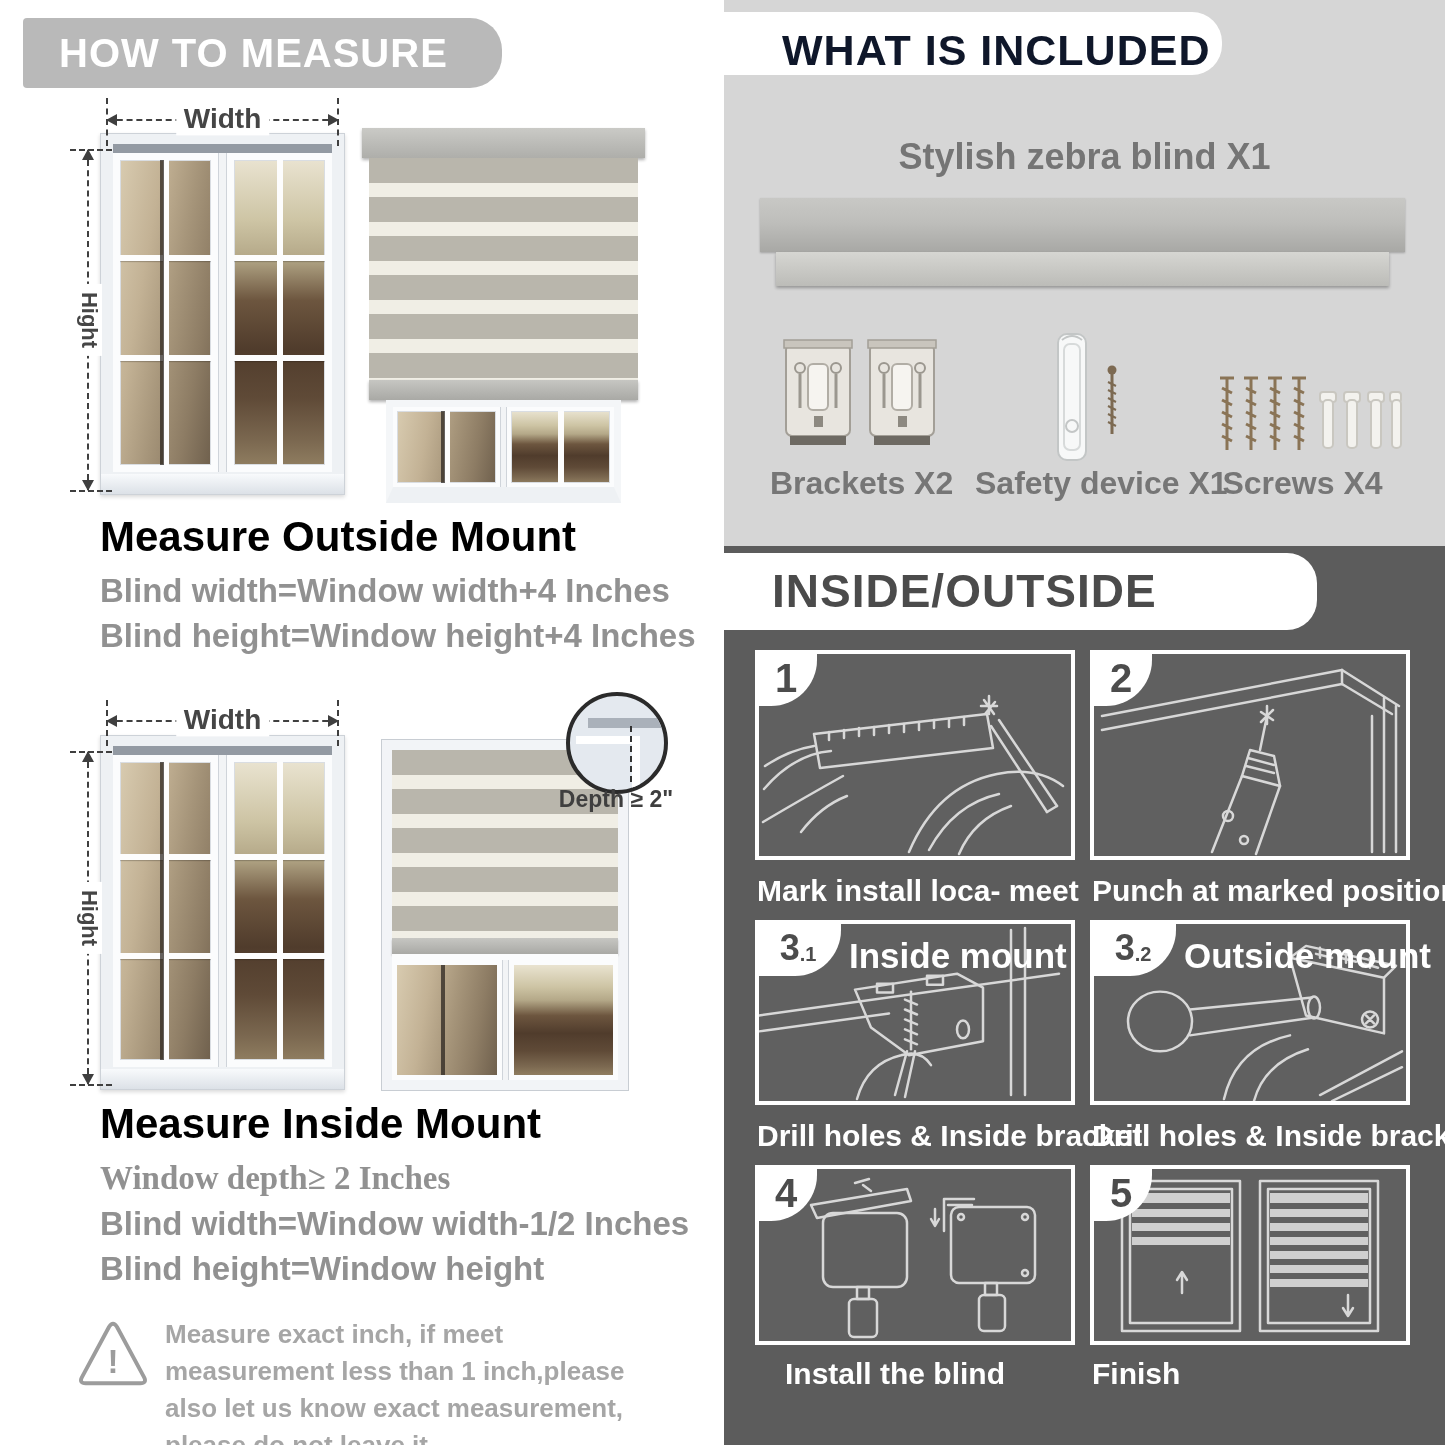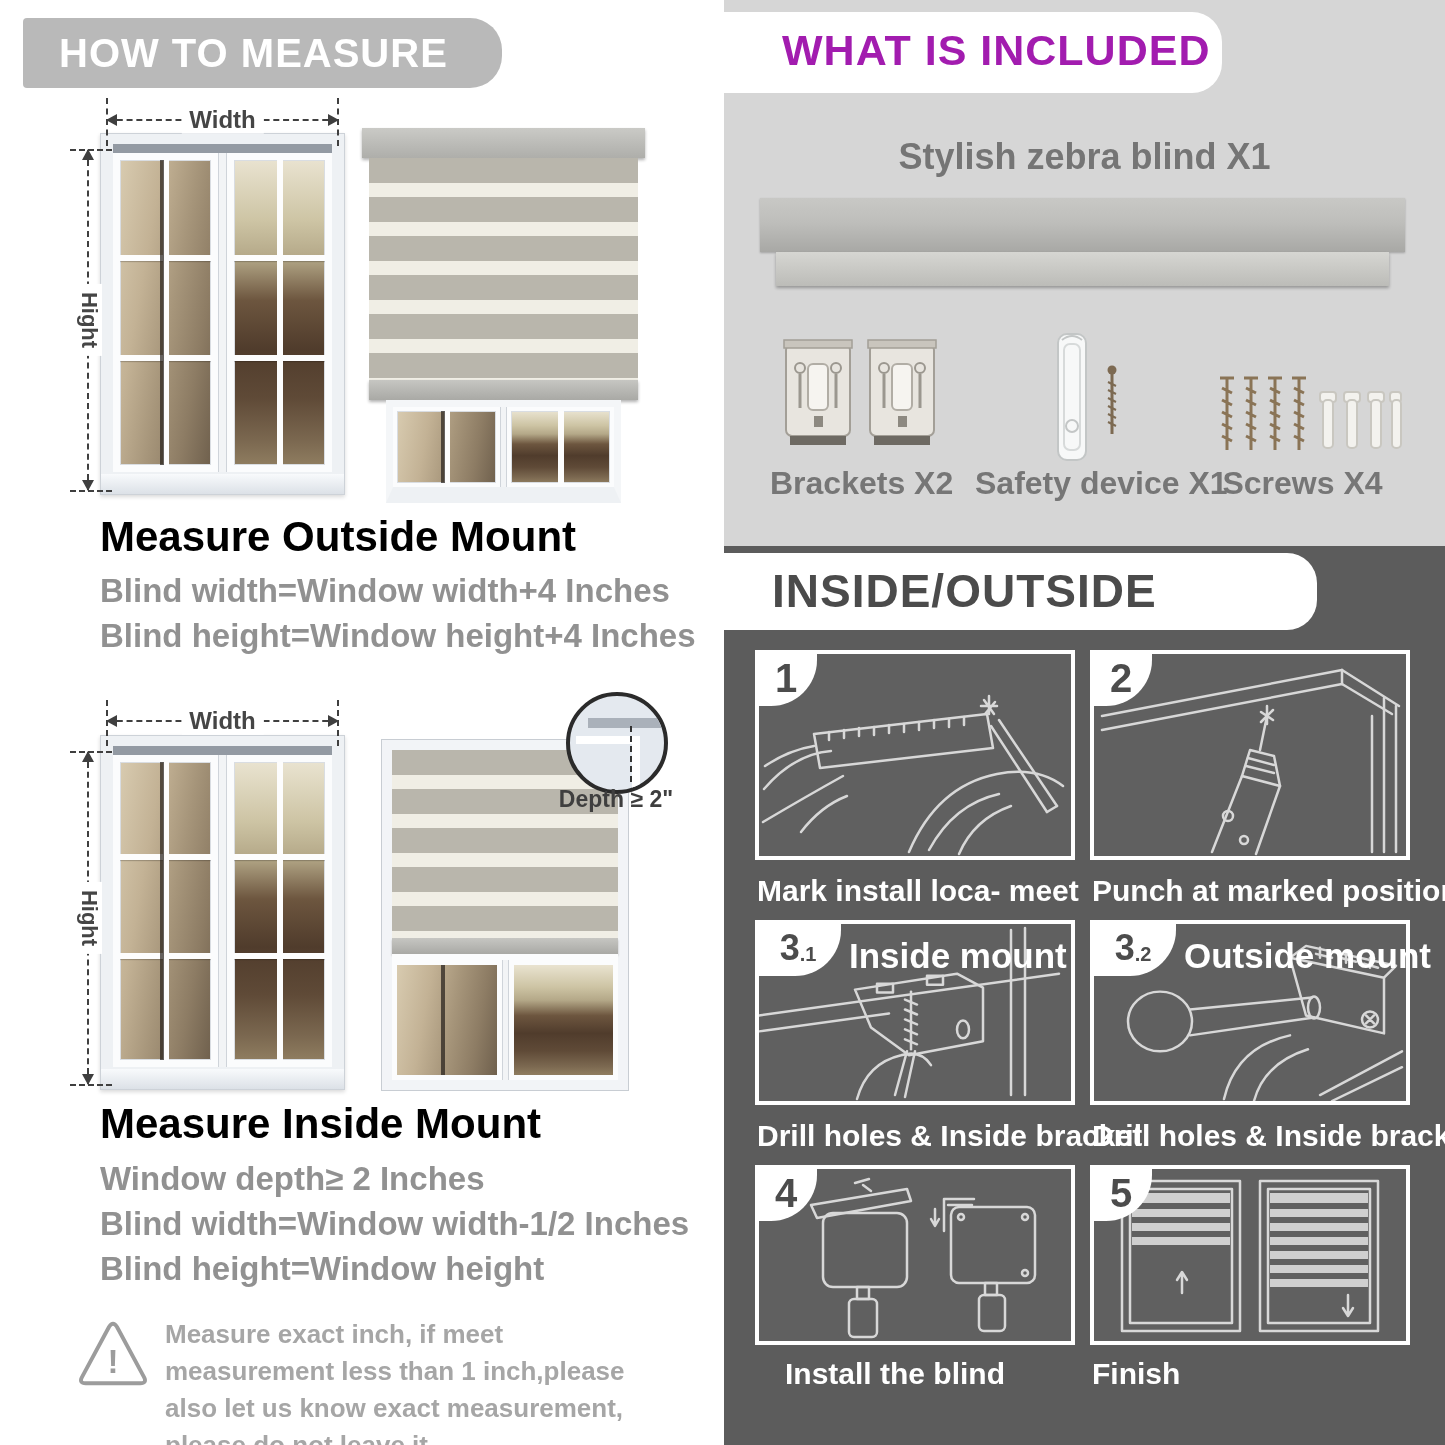--- a/index.html
+++ b/index.html
@@ -42,36 +42,36 @@
   .mini-glass{position:relative;flex:1;border:5px solid #fbfcfd;overflow:hidden;}
 
   
   .dash-h{border-top:2px dashed #3f3f3f;}
   .dash-v{border-left:2px dashed #3f3f3f;}
   .ah{position:absolute;width:0;height:0;}
   .ah.l{border-top:6px solid transparent;border-bottom:6px solid transparent;border-right:11px solid #3f3f3f;left:-1px;top:-7px;}
   .ah.r{border-top:6px solid transparent;border-bottom:6px solid transparent;border-left:11px solid #3f3f3f;right:-1px;top:-7px;}
   .ah.u{border-left:6px solid transparent;border-right:6px solid transparent;border-bottom:11px solid #3f3f3f;top:-1px;left:-7px;}
   .ah.d{border-left:6px solid transparent;border-right:6px solid transparent;border-top:11px solid #3f3f3f;bottom:-1px;left:-7px;}
-  .mlabel{position:absolute;background:#fff;color:#454545;font-weight:bold;font-size:24px;padding:0 8px;white-space:nowrap;}
+  .mlabel{position:absolute;background:#fff;color:#454545;font-weight:bold;font-size:28px;padding:0 8px;white-space:nowrap;}
 
   
   .detail-circle{width:94px;height:94px;border:4px solid #2b2b2b;border-radius:50%;background:#e4e9ef;overflow:hidden;}
   .dc-corner1{position:absolute;left:18px;top:22px;width:76px;height:76px;border-left:none;border-top:10px solid #aab1ba;border-right:10px solid #aab1ba;right:0;}
   .dc-corner2{position:absolute;left:6px;top:40px;width:56px;height:60px;border-top:8px solid #fff;border-right:8px solid #fff;}
   .dc-dash{position:absolute;left:60px;top:30px;height:56px;border-left:2px dashed #333;}
   .depth-label{font-weight:bold;font-size:23px;color:#3f3f3f;text-align:center;white-space:nowrap;}
 
   
   .warn-text{font-weight:bold;font-size:26px;line-height:37px;color:#a6a6a6;}
 
   
   .panel-light{left:724px;top:0;width:721px;height:546px;background:#d6d6d6;}
-  .hdr-included{left:724px;top:12px;width:498px;height:81px;background:#ffffff;border-radius:0 30px 30px 0;
-                color:#a21caf;font-weight:bold;font-size:43px;line-height:77px;padding-left:58px;
+  .hdr-included{left:724px;top:12px;width:498px;height:63px;background:#ffffff;border-radius:0 30px 30px 0;
+                color:#0f172a;font-weight:bold;font-size:43px;line-height:77px;padding-left:58px;
                 box-sizing:border-box;letter-spacing:1px;}
   .product-label{left:724px;top:136px;width:721px;text-align:center;font-weight:bold;font-size:36px;color:#757575;}
   .rail-top{height:54px;background:linear-gradient(180deg,#c8c8c5 0%,#bebebb 45%,#a8a8a5 100%);box-shadow:0 1px 2px rgba(0,0,0,.25);}
   .rail-bot{height:34px;margin:0 16px;background:linear-gradient(180deg,#d6d6d2,#bcbcb8);box-shadow:0 2px 3px rgba(0,0,0,.3);}
   .item-label{font-weight:bold;font-size:32px;color:#767676;text-align:center;white-space:nowrap;}
 
   .panel-dark{left:724px;top:546px;width:721px;height:899px;background:#5c5c5c;}
   .hdr-mount{left:724px;top:553px;width:593px;height:77px;background:#ffffff;border-radius:0 30px 30px 0;
              color:#4b4b4b;font-weight:bold;font-size:46px;line-height:77px;padding-left:48px;
              box-sizing:border-box;letter-spacing:1px;}
@@ -192,21 +192,21 @@
   </div>
 
   <div class="abs detail-circle" style="left:566px;top:692px;">
     <div class="dc-corner1"></div>
     <div class="dc-corner2"></div>
     <div class="dc-dash"></div>
   </div>
   <div class="abs depth-label" style="left:556px;top:786px;width:120px;">Depth ≥ 2"</div>
 
   <div class="abs sec-title" style="left:100px;top:1100px;">Measure Inside Mount</div>
-  <div class="abs sec-line" style="left:100px;top:1160px;">Window depth≥ 2 Inches</div>
+  <div class="abs sec-line" style="left:100px;top:1160px;font-family:Liberation Serif, serif;">Window depth≥ 2 Inches</div>
   <div class="abs sec-line" style="left:100px;top:1205px;">Blind width=Window width-1/2 Inches</div>
   <div class="abs sec-line" style="left:100px;top:1250px;">Blind height=Window height</div>
 
   <div class="abs" style="left:76px;top:1318px;width:74px;height:72px;">
     <svg width="74" height="72" viewBox="0 0 76 72">
       <path d="M34 8 Q38 2 42 8 L70 60 Q73 66 66 66 L10 66 Q3 66 6 60 Z" fill="none" stroke="#9c9c9c" stroke-width="4" stroke-linejoin="round"></path>
       <text x="38" y="56" text-anchor="middle" font-family="Liberation Sans, sans-serif" font-size="34" font-weight="bold" fill="#9c9c9c">!</text>
     </svg>
   </div>
   <div class="abs warn-text" style="left:165px;top:1316px;width:478px;">Measure exact inch, if meet measurement less than 1 inch,please also let us know exact measurement, please do not leave it</div>

